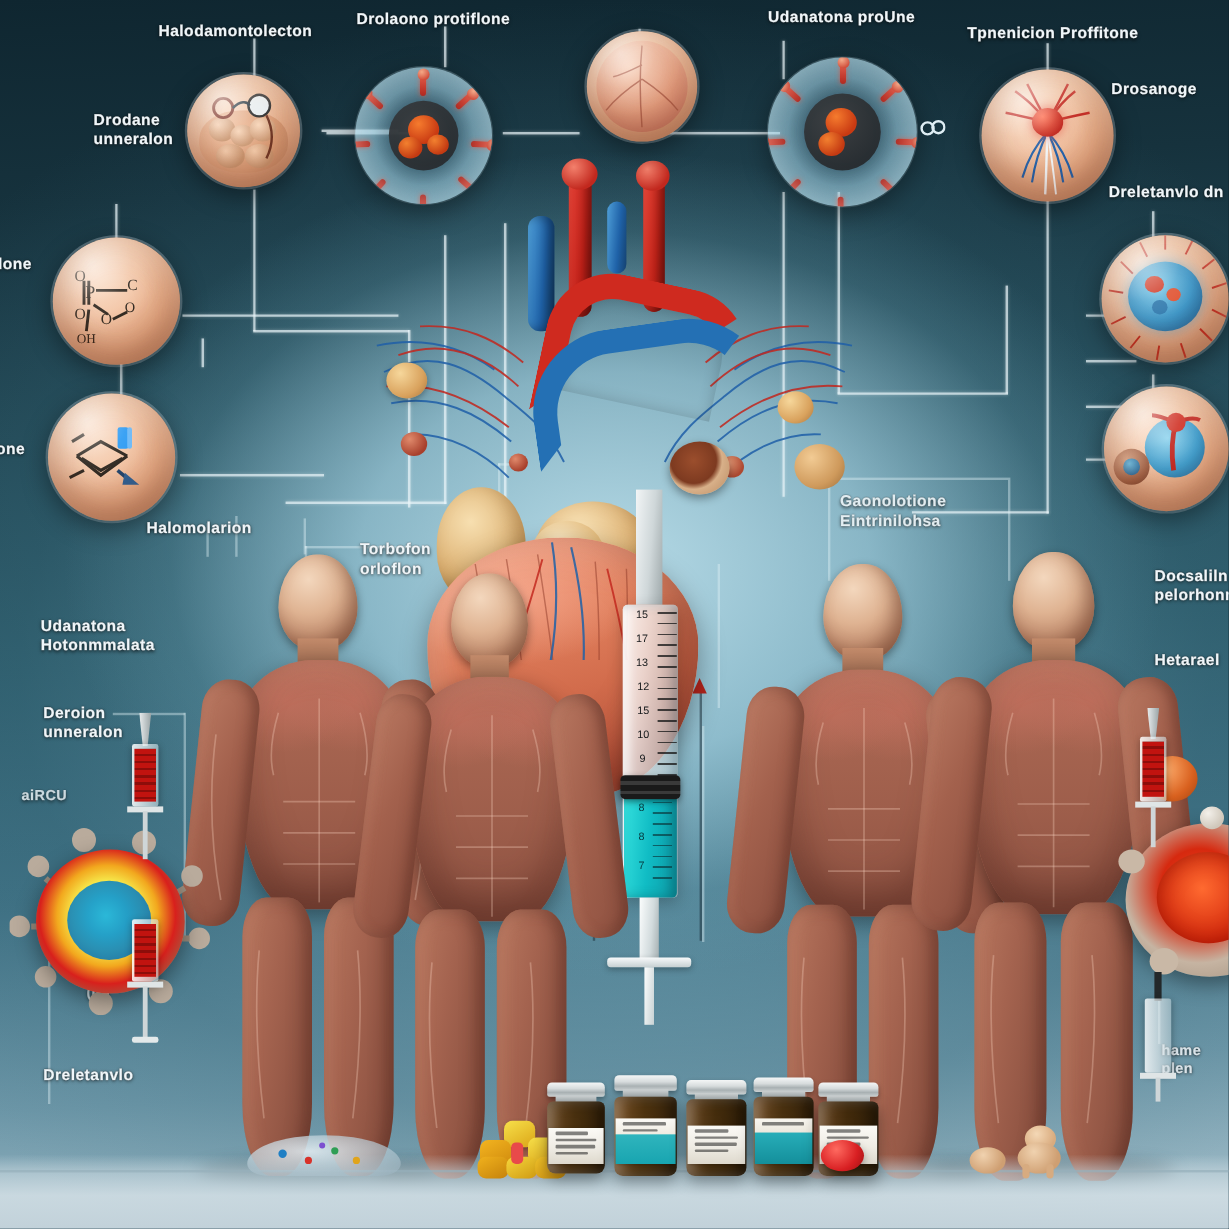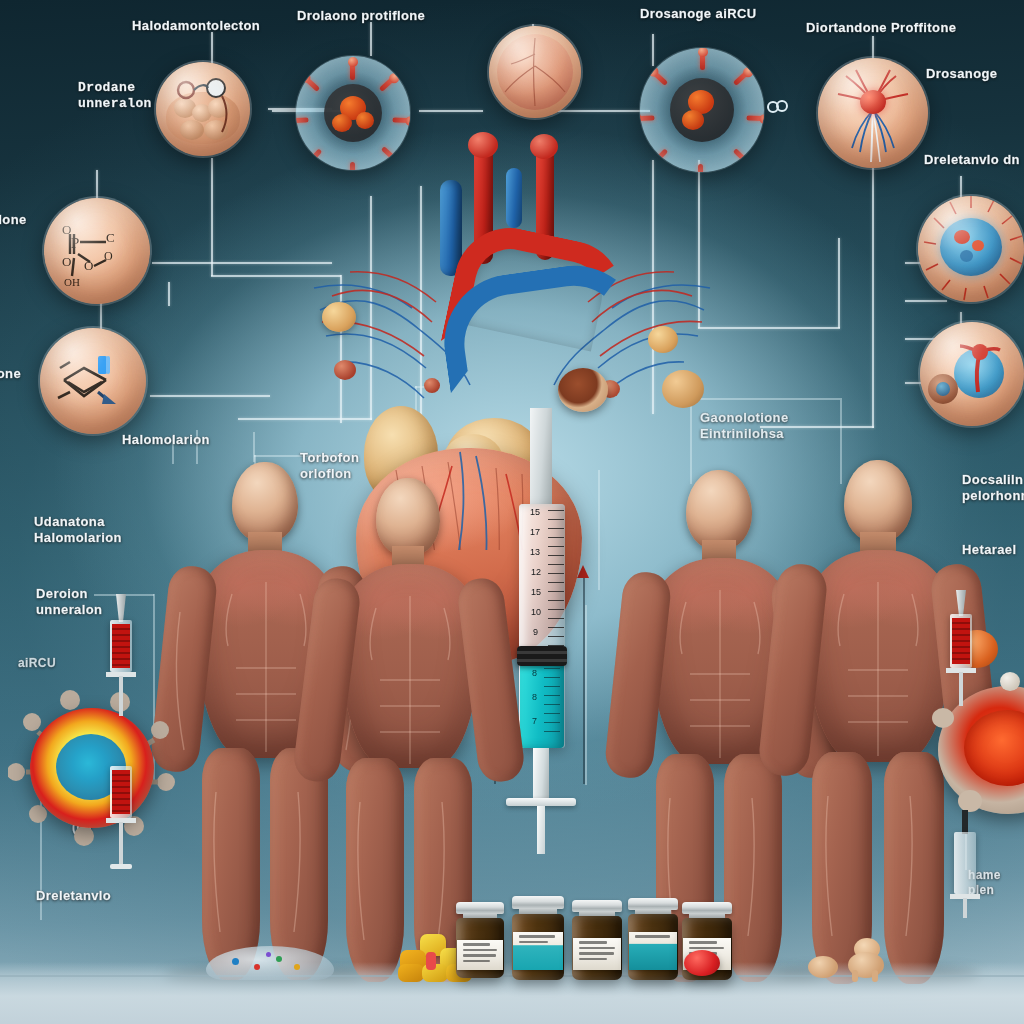--- a/index.html
+++ b/index.html
@@ -442,36 +442,36 @@
         <path d="M60 30 C50 26 44 24 40 24" stroke="#c0241c" stroke-width="3.4" fill="none"></path>
         <path d="M60 30 C70 26 76 26 80 28" stroke="#c0241c" stroke-width="3.4" fill="none"></path>
         <circle cx="60" cy="30" r="8" fill="#cf2d20"></circle>
       </svg>
     </div>
     <div class="gloss"></div>
       <div class="rim"></div>
   </div>
 
   <div class="lbl blur" style="left:132px;top:18px;">Halodamontolecton</div>
-  <div class="lbl blur" style="left:78px;top:80px;font-family:Liberation Mono, monospace;">Drodane
+  <div class="lbl blur" style="left:78px;top:92px;">Drodane
 unneralon</div>
   <div class="lbl blur" style="left:297px;top:8px;">Drolaono protiflone</div>
-  <div class="lbl blur" style="left:640px;top:6px;">Drosanoge aiRCU</div>
-  <div class="lbl blur" style="left:806px;top:20px;">Diortandone Proffitone</div>
+  <div class="lbl blur" style="left:640px;top:6px;">Udanatona proUne</div>
+  <div class="lbl blur" style="left:806px;top:20px;">Tpnenicion Proffitone</div>
   <div class="lbl blur" style="left:926px;top:66px;">Drosanoge</div>
   <div class="lbl blur" style="left:924px;top:152px;">Dreletanvlo dn</div>
   <div class="lbl blur" style="left:-6px;top:212px;">done</div>
   <div class="lbl blur" style="left:-8px;top:366px;">tone</div>
   <div class="lbl blur" style="left:122px;top:432px;">Halomolarion</div>
   <div class="lbl blur" style="left:300px;top:450px;">Torbofon
 orloflon</div>
   <div class="lbl blur dim" style="left:700px;top:410px;color:#e7f2f6;">Gaonolotione
 Eintrinilohsa</div>
   <div class="lbl blur" style="left:34px;top:514px;">Udanatona
-Halomolarion</div>
+Hotonmmalata</div>
   <div class="lbl blur" style="left:36px;top:586px;">Deroion
 unneralon</div>
   <div class="lbl blur tiny" style="left:18px;top:656px;font-size:12px;">aiRCU</div>
   <div class="lbl blur tiny" style="left:72px;top:820px;font-size:12px;">(qu</div>
   <div class="lbl blur" style="left:36px;top:888px;">Dreletanvlo</div>
   <div class="lbl blur" style="left:962px;top:472px;">Docsaliln
 pelorhonn</div>
   <div class="lbl blur" style="left:962px;top:542px;">Hetarael</div>
   <div class="lbl blur dim" style="left:968px;top:868px;font-size:12px;">hame
 plen</div>

